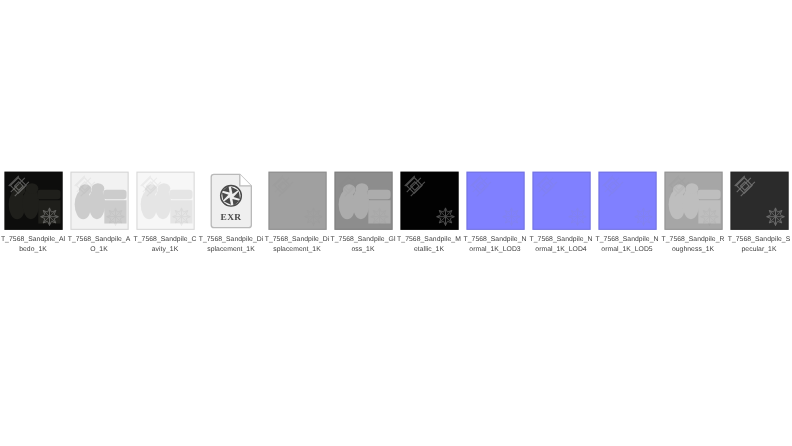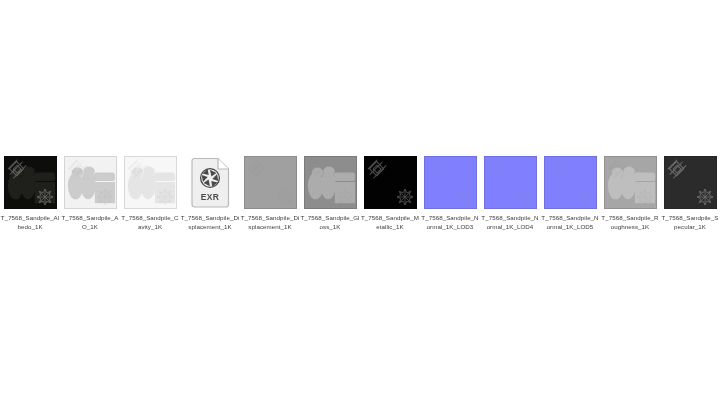--- a/index.html
+++ b/index.html
@@ -96,20 +96,21 @@
   .exr-label {
     position: absolute;
     left: 0;
     right: 0;
     bottom: 7px;
     text-align: center;
     font-size: 8.5px;
     font-weight: bold;
     color: #4a4a4a;
     letter-spacing: 0.3px;
+    font-family: Liberation Serif, serif;
   }
 </style>
 </head>
 <body>
 
 <div id="file-grid">
     <div class="file-cell">
       <div class="thumb-wrap">
         <div class="thumb wm-dark" style="background: rgb(13, 13, 12); border: 1px solid rgba(0, 0, 0, 0.12);">
           <svg style="position:absolute;inset:0;width:100%;height:100%;opacity:0.55" viewBox="0 0 53 53" preserveAspectRatio="none">

